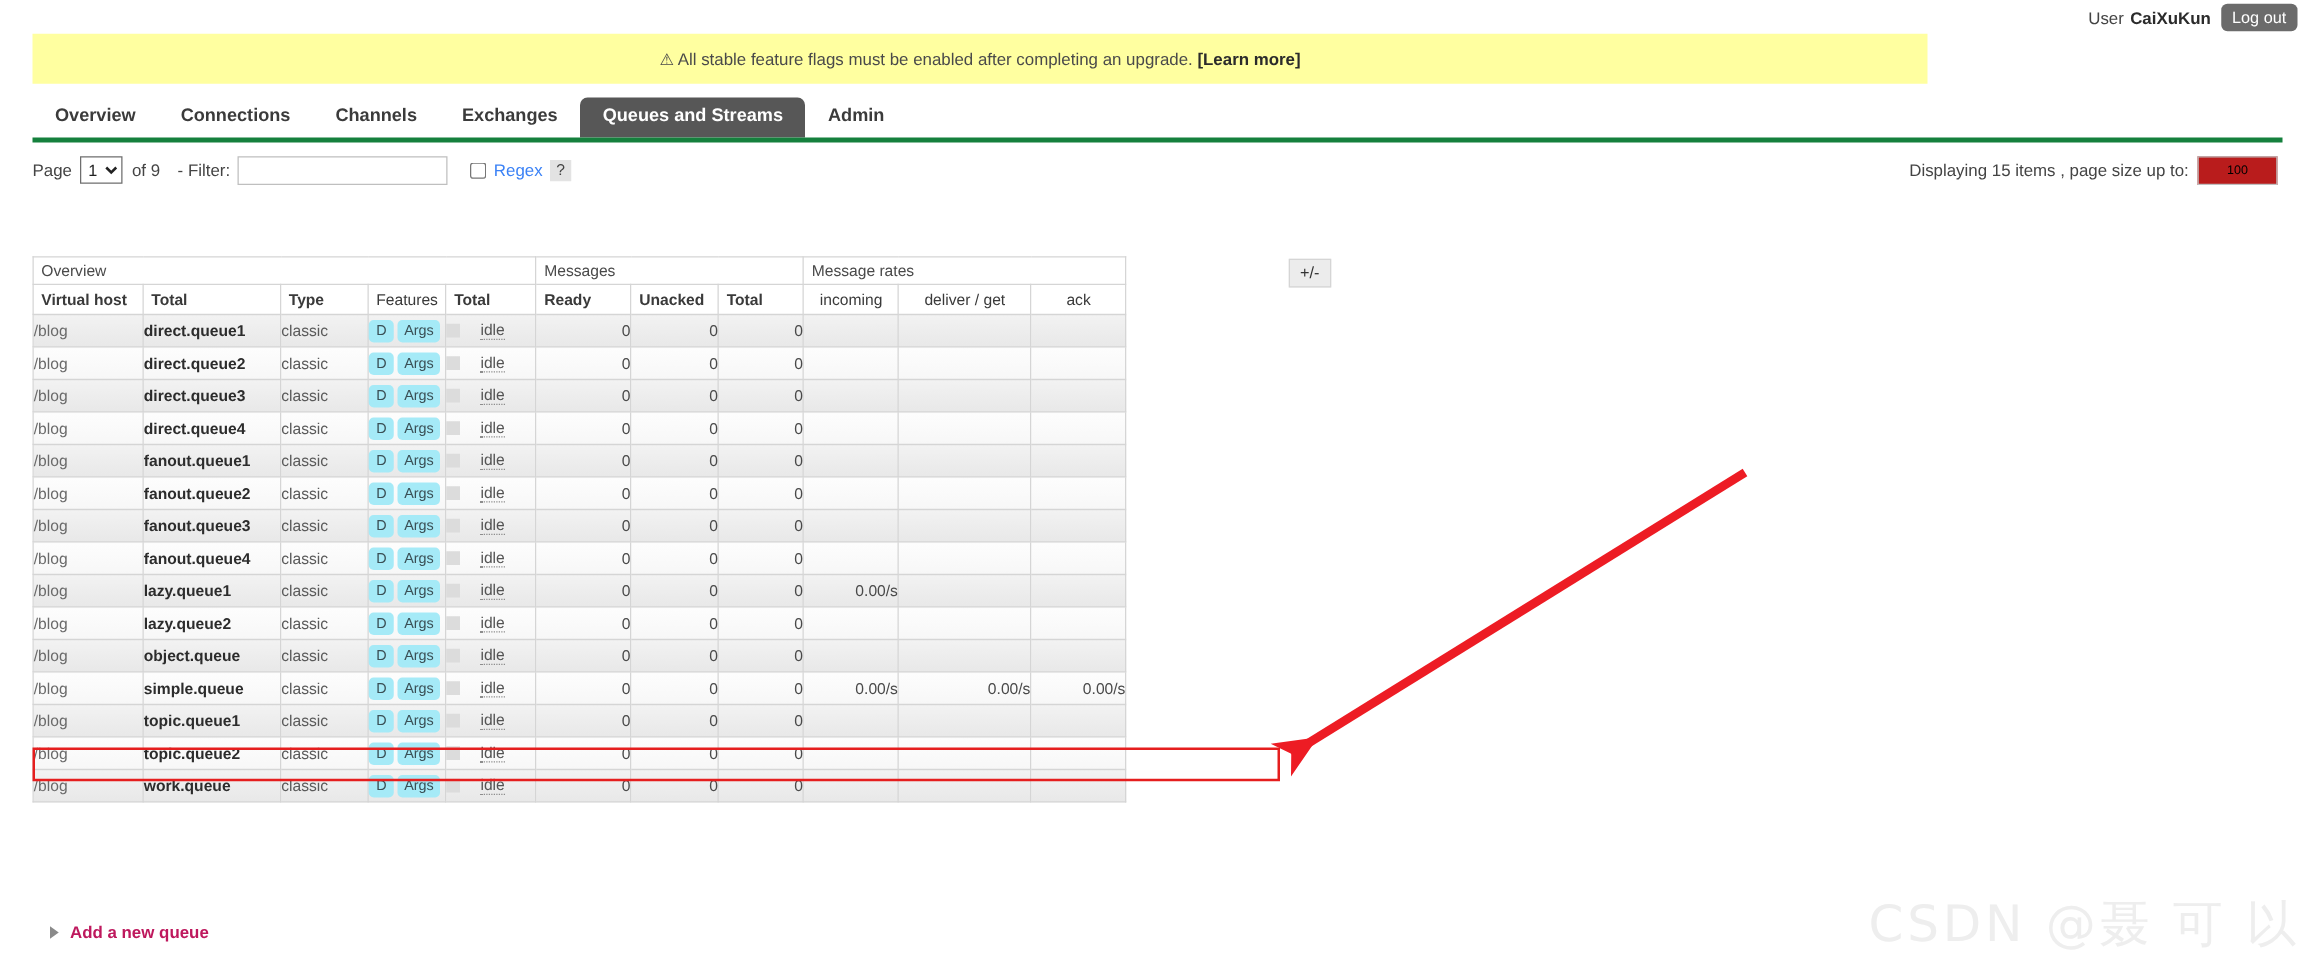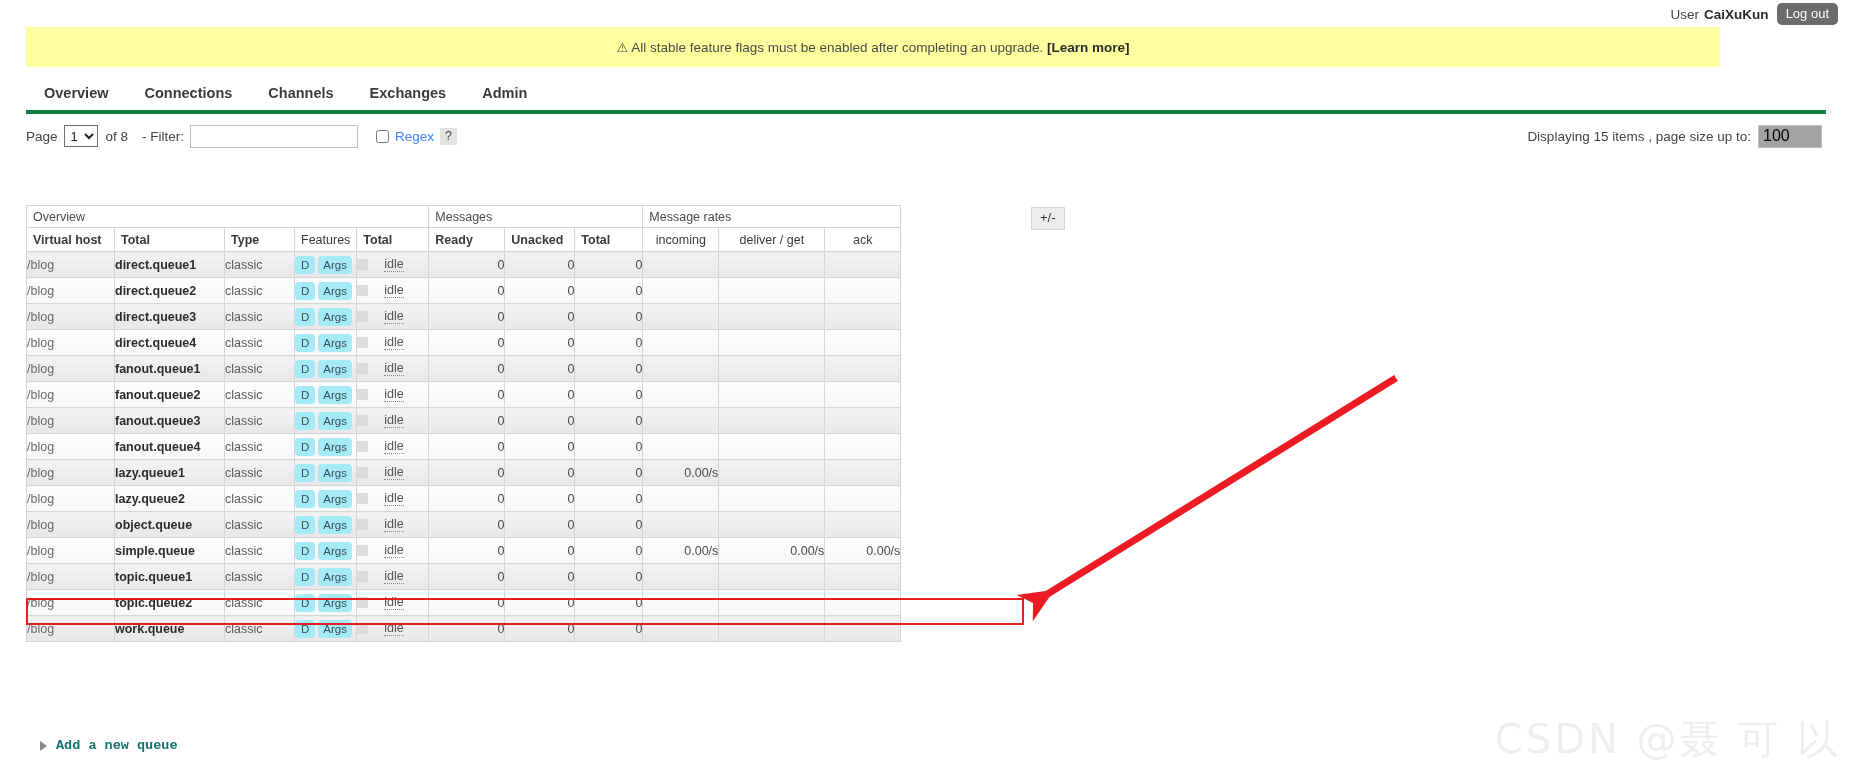--- a/index.html
+++ b/index.html
@@ -42,21 +42,21 @@
     font-family: "Liberation Sans", sans-serif;
     font-size: 13px;
     cursor: pointer;
     line-height: 15px;
   }
 
   
   .banner {
     position: absolute;
     top: 27px; left: 26px;
-    width: 1694px;
+    width: 1516px;
     height: 40px;
     background: #ffffa0;
     display: flex;
     align-items: center;
     justify-content: center;
     box-sizing: border-box;
   }
   .banner-text {
     font-size: 13.5px;
     color: #4a4a4a;
@@ -140,24 +140,24 @@
     margin-left: auto;
     display: flex;
     align-items: center;
     gap: 7px;
     padding-right: 4px;
   }
   .pagesize-input {
     width: 54px;
     height: 19px;
     border: 1px solid #bfbfbf;
-    background: #a3a3a3;
+    background: #b91c1c;
     font-family: "Liberation Sans", sans-serif;
-    font-size: 16px;
-    text-align: left;
+    font-size: 10px;
+    text-align: center;
     padding: 1px 4px;
     box-sizing: content-box;
   }
 
   
   .table-area {
     position: absolute;
     top: 205px; left: 26px;
   }
   table.queues {
@@ -269,22 +269,21 @@
   }
   .add-queue .tri {
     width: 0; height: 0;
     border-left: 7px solid #8a8a8a;
     border-top: 5px solid transparent;
     border-bottom: 5px solid transparent;
   }
   .add-queue .aq-label {
     font-weight: bold;
     font-size: 13.5px;
-    color: #0f766e;
-    font-family: Liberation Mono, monospace;
+    color: #be185d;
   }
 
   
   .annot-arrow {
     position: absolute;
     top: 360px; left: 1000px;
     width: 420px; height: 270px;
     pointer-events: none;
   }
 
@@ -315,30 +314,31 @@
     <span class="warn-glyph">⚠</span><span>All stable feature flags must be enabled after completing an upgrade.</span>
     <span class="learn">[Learn more]</span>
   </div>
 </div>
 
 <div class="tabs">
   <div class="tab">Overview</div>
   <div class="tab">Connections</div>
   <div class="tab">Channels</div>
   <div class="tab">Exchanges</div>
+  <div class="tab active">Queues and Streams</div>
   <div class="tab">Admin</div>
 </div>
 
 <div class="filter-row">
   <div class="filter-left">
     <span class="lbl">Page</span>
     <select class="page-select">
       <option>1</option>
     </select>
-    <span class="of-label">of 8</span>
+    <span class="of-label">of 9</span>
     <span class="filter-label">- Filter:</span>
     <input class="filter-input" type="text" value="" style="">
     <span class="regex-wrap">
       <input class="regex-box" type="checkbox" style="">
       <span class="regex-label">Regex</span>
       <span class="help-q">?</span>
     </span>
   </div>
   <div class="filter-right">
     <span>Displaying 15 items , page size up to:</span>

